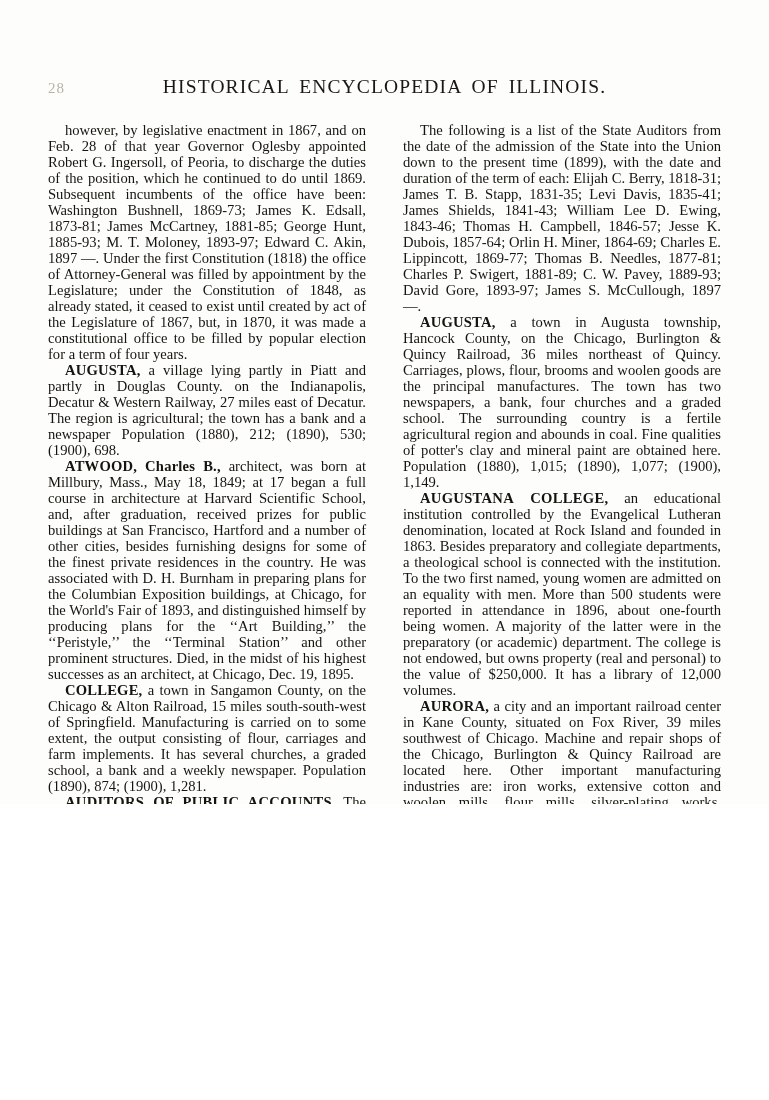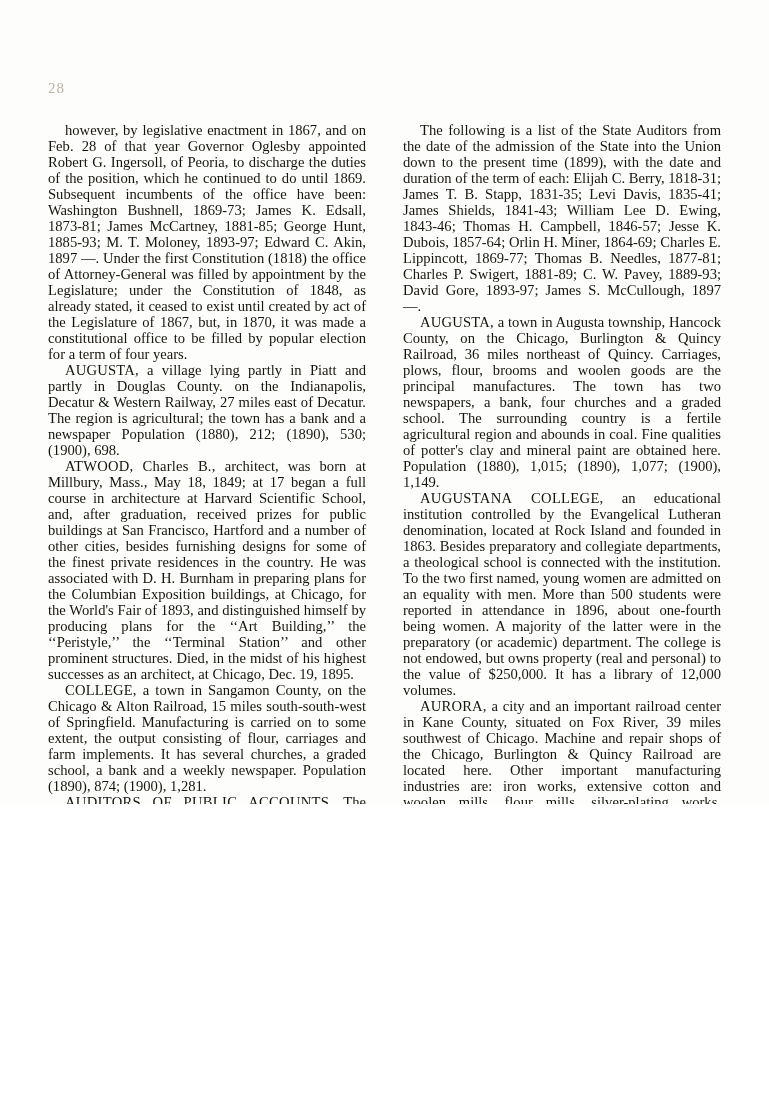--- a/index.html
+++ b/index.html
@@ -60,36 +60,37 @@
     text-justify: inter-word;
     font-size: 14.6px;
     line-height: 16px;
     hyphens: none;
     -webkit-hyphens: none;
   }
   .col p.indent {
     text-indent: 17px;
   }
   .hw {
-    font-weight: normal;
+    font-weight: bold;
     letter-spacing: 0.2px;
   }
   .hw-caps {
-    font-weight: normal;
+    font-weight: bold;
     letter-spacing: 0.3px;
     word-spacing: 1px;
   }
 </style>
 </head>
 <body>
 
 <div class="page">
 
   <div class="running-head">
     <div class="folio">28</div>
+    <div class="head-title">HISTORICAL ENCYCLOPEDIA OF ILLINOIS.</div>
   </div>
 
   <div class="columns">
     <div class="col" id="left-column">
         <p class="indent"><span>however, by legislative enactment in 1867, and on Feb. 28 of that year Governor Oglesby appointed Robert G. Ingersoll, of Peoria, to discharge the duties of the position, which he continued to do until 1869. Subsequent incumbents of the office have been: Washington Bushnell, 1869-73; James K. Edsall, 1873-81; James McCartney, 1881-85; George Hunt, 1885-93; M. T. Moloney, 1893-97; Edward C. Akin, 1897 —. Under the first Constitution (1818) the office of Attorney-General was filled by appointment by the Legislature; under the Constitution of 1848, as already stated, it ceased to exist until created by act of the Legislature of 1867, but, in 1870, it was made a constitutional office to be filled by popular election for a term of four years.</span></p>
         <p class="indent"><span class="hw">AUGUSTA,</span><span> a village lying partly in Piatt and partly in Douglas County. on the Indianapolis, Decatur &amp; Western Railway, 27 miles east of Decatur. The region is agricultural; the town has a bank and a newspaper  Population (1880), 212; (1890), 530; (1900), 698.</span></p>
         <p class="indent"><span class="hw">ATWOOD, Charles B.,</span><span> architect, was born at Millbury, Mass., May 18, 1849; at 17 began a full course in architecture at Harvard Scientific School, and, after graduation, received prizes for public buildings at San Francisco, Hartford and a number of other cities, besides furnishing designs for some of the finest private residences in the country. He was associated with D. H. Burnham in preparing plans for the Columbian Exposition buildings, at Chicago, for the World's Fair of 1893, and distinguished himself by producing plans for the ‘‘Art Building,’’ the ‘‘Peristyle,’’ the ‘‘Terminal Station’’ and other prominent structures. Died, in the midst of his highest successes as an architect, at Chicago, Dec. 19, 1895.</span></p>
         <p class="indent"><span class="hw">COLLEGE,</span><span> a town in Sangamon County, on the Chicago &amp; Alton Railroad, 15 miles south-south-west of Springfield. Manufacturing is carried on to some extent, the output consisting of flour, carriages and farm implements. It has several churches, a graded school, a bank and a weekly newspaper. Population (1890), 874; (1900), 1,281.</span></p>
         <p class="indent"><span class="hw-caps">AUDITORS OF PUBLIC ACCOUNTS.</span><span> The Auditors of Public Accounts under the Territorial Government were H. H. Maxwell, 1812-16; Daniel P. Cook, 1816-17; Robert Blackwell, (April to August), 1817; Elijah C. Berry, 1817-18. Under the Constitution of 1818 the Auditor of Public Accounts was made appointive by the legislature, without limitation of term; but by the Constitutions of 1848 and 1870 the office was made elective by the people for a term of four years.</span></p>
       </div>

